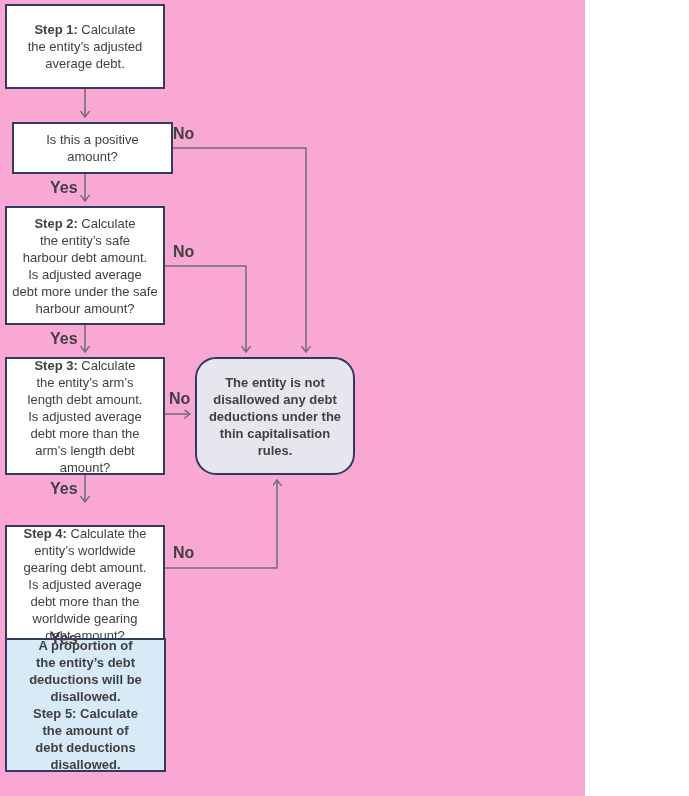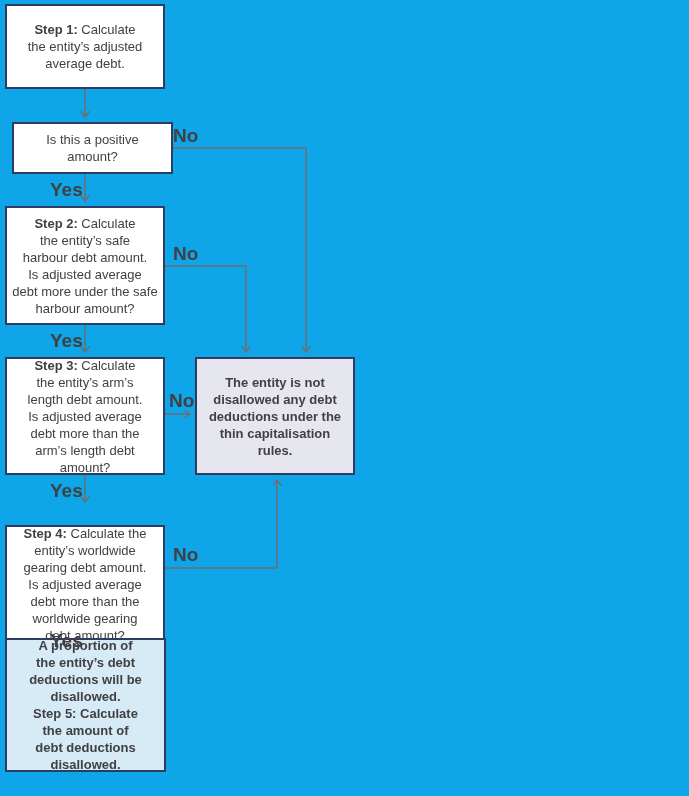--- a/index.html
+++ b/index.html
@@ -1,20 +1,20 @@
 <!DOCTYPE html>
 <html style="--border: #2e3b62; --box_fill: #ffffff; --result_fill: #e6e7ee; --final_fill: #d6ebf5; --text: #414042; --line: #6d6e71;"><head>
 <meta charset="utf-8">
 <style>
   html, body { margin: 0; padding: 0; background: #ffffff; }
   #canvas {
     position: relative;
-    width: 689px;
+    width: 585px;
     height: 796px;
-    background: #0ea5e9;
+    background: #f9a8d4;
     font-family: "Liberation Sans", "DejaVu Sans", sans-serif;
     color: var(--text, #414042);
     overflow: hidden;
     text-decoration: underline;
   }
   #connectors { position: absolute; left: 0; top: 0; width: 689px; height: 796px; }
   .flow-box {
     position: absolute;
     box-sizing: border-box;
     border: 2px solid var(--border, #2e3b62);
@@ -22,25 +22,25 @@
     display: flex;
     align-items: center;
     justify-content: center;
     text-align: center;
     font-size: 13px;
     line-height: 17px;
     padding: 2px 3px;
   }
   .flow-box .txt { white-space: pre-line; }
   .flow-box .txt b { font-weight: bold; }
-  .result-box { background: var(--result_fill, #e6e7ee); font-weight: bold; }
+  .result-box { background: var(--result_fill, #e6e7ee); font-weight: bold; border-radius: 21px; }
   .final-box  { background: var(--final_fill, #d6ebf5); font-weight: bold; }
   .edge-label {
     position: absolute;
-    font-size: 19px;
+    font-size: 16px;
     font-weight: bold;
     color: var(--text, #414042);
   }
   
   #box-step1  { left: 5px;   top: 4px;   width: 160px; height: 85px;  }
   #box-q1     { left: 12px;   top: 122px; width: 161px; height: 52px;  }
   #box-step2  { left: 5px;   top: 206px; width: 160px; height: 119px; }
   #box-step3  { left: 5px;   top: 357px; width: 160px; height: 118px; }
   #box-result { left: 195px; top: 357px; width: 160px; height: 118px; }
   #box-step4  { left: 5px;   top: 525px; width: 160px; height: 118px; }

